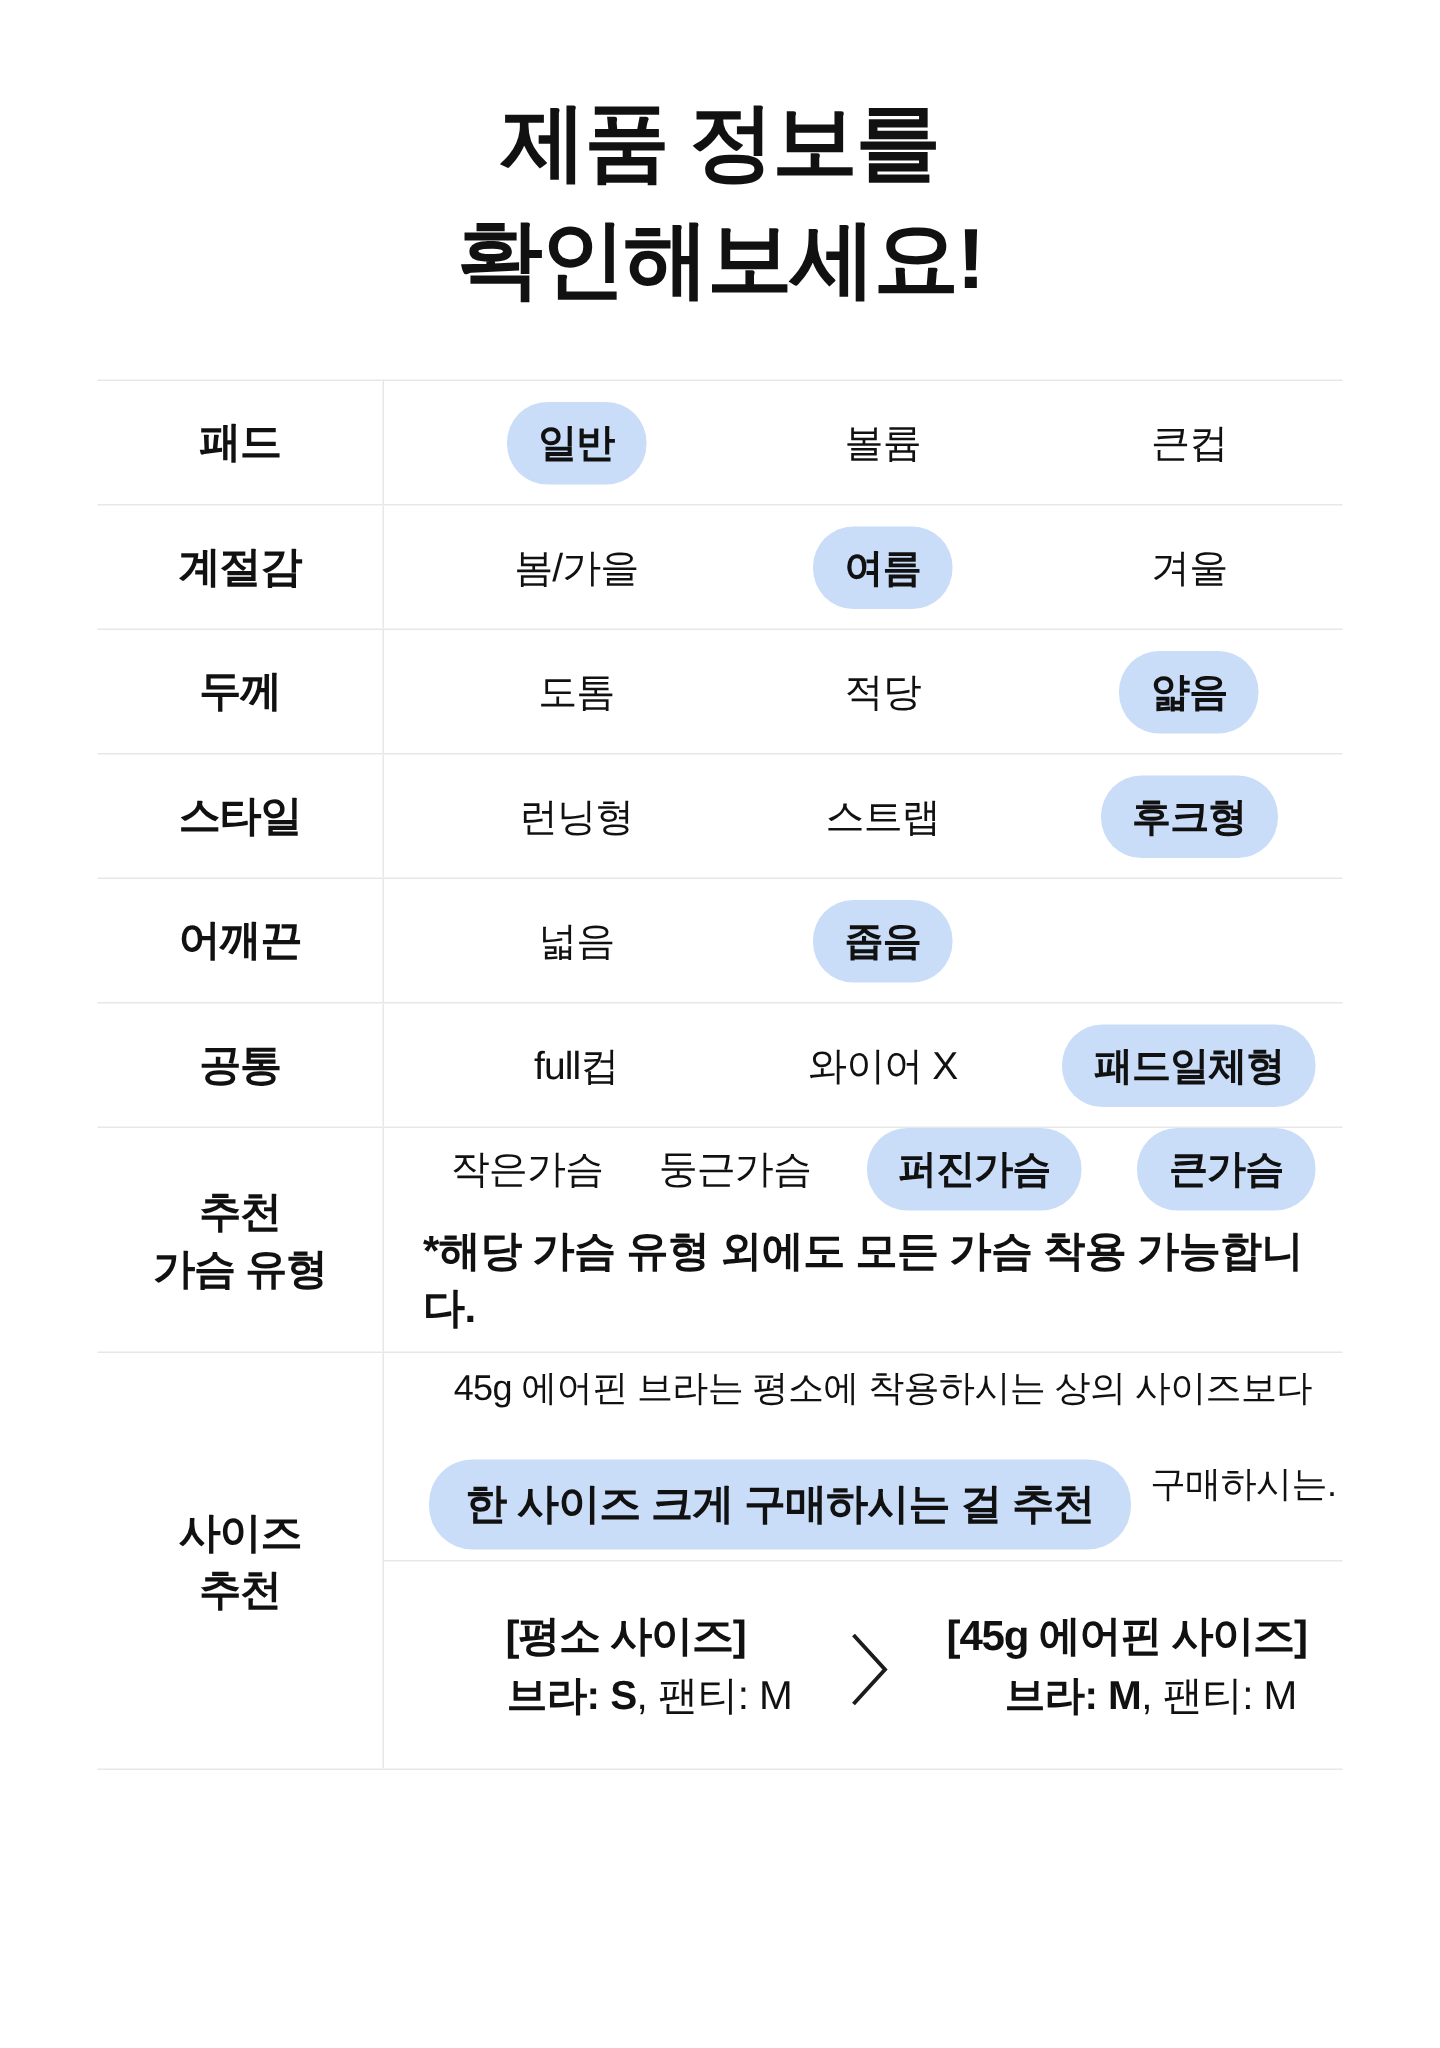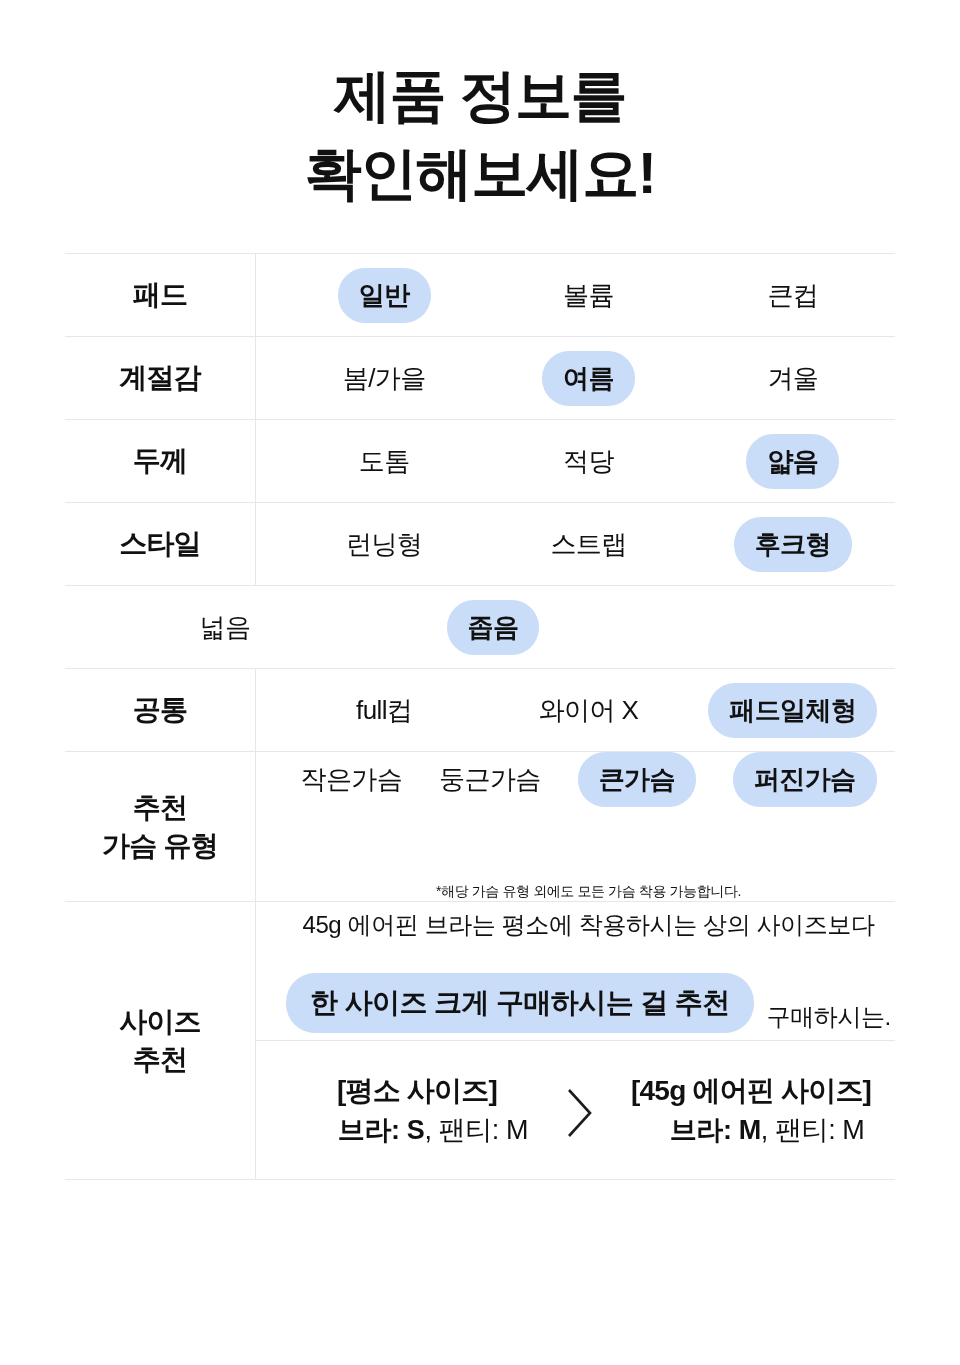--- a/index.html
+++ b/index.html
@@ -57,47 +57,48 @@
   .opt.selected{
     background:var(--hl);
     font-weight:700;
     padding:10px 21px;
     border-radius:27px;
   }
   .row.breast{ height:150px; }
   .breast-content{
     flex:1;
     display:flex; flex-direction:column;
-    align-items:center; justify-content:space-between;
+    align-items:center; justify-content:flex-start;
     gap:8px;
     padding-left:26px;
   }
   .breast-options{
     display:flex; align-items:center; gap:37px;
   }
   .note{
-    font-size:14px;
+    font-size:28px;
     letter-spacing:-0.4px;
+    font-weight:bold;
   }
   .row.size{ height:278px; }
   .size-content{
     flex:1;
     display:flex; flex-direction:column;
   }
   .size-top{
     height:139px;
     border-bottom:1px solid var(--div);
     display:flex; flex-direction:column;
     align-items:center; justify-content:center;
     gap:16px;
     padding-left:26px;
   }
   .size-line1{ font-size:24px; letter-spacing:-0.4px; }
   .size-line2{
-    display:flex; align-items:flex-end; gap:13px;
+    display:flex; align-items:flex-start; gap:13px;
     font-size:24px; letter-spacing:-0.4px;margin-top:16px;
   }
   .pill-big{
     background:var(--hl);
     font-weight:700;
     font-size:28px;
     letter-spacing:-0.6px;
     padding:11px 24px;
     border-radius:29px;
     white-space:nowrap;
@@ -161,20 +162,21 @@
   <div class="row simple">
     <div class="row-label">스타일</div>
     <div class="row-options">
           <span class="opt">런닝형</span>
           <span class="opt">스트랩</span>
           <span class="opt selected">후크형</span>
         </div>
   </div>
 
   <div class="row simple">
+    <div class="row-label">어깨끈</div>
     <div class="row-options">
           <span class="opt">넓음</span>
           <span class="opt selected">좁음</span>
         </div>
   </div>
 
   <div class="row simple">
     <div class="row-label">공통</div>
     <div class="row-options">
           <span class="opt">full컵</span>
@@ -186,22 +188,22 @@
 
   <div class="row breast">
     <div class="row-label">
       <span>추천</span>
       <span>가슴 유형</span>
     </div>
     <div class="breast-content">
       <div class="breast-options" id="breast-options">
           <span class="opt">작은가슴</span>
           <span class="opt">둥근가슴</span>
+          <span class="opt selected">퍼진가슴</span>
           <span class="opt selected">큰가슴</span>
-          <span class="opt selected">퍼진가슴</span>
         </div>
       <div class="note">*해당 가슴 유형 외에도 모든 가슴 착용 가능합니다.</div>
     </div>
   </div>
 
   <div class="row size">
     <div class="row-label">
       <span>사이즈</span>
       <span>추천</span>
     </div>

